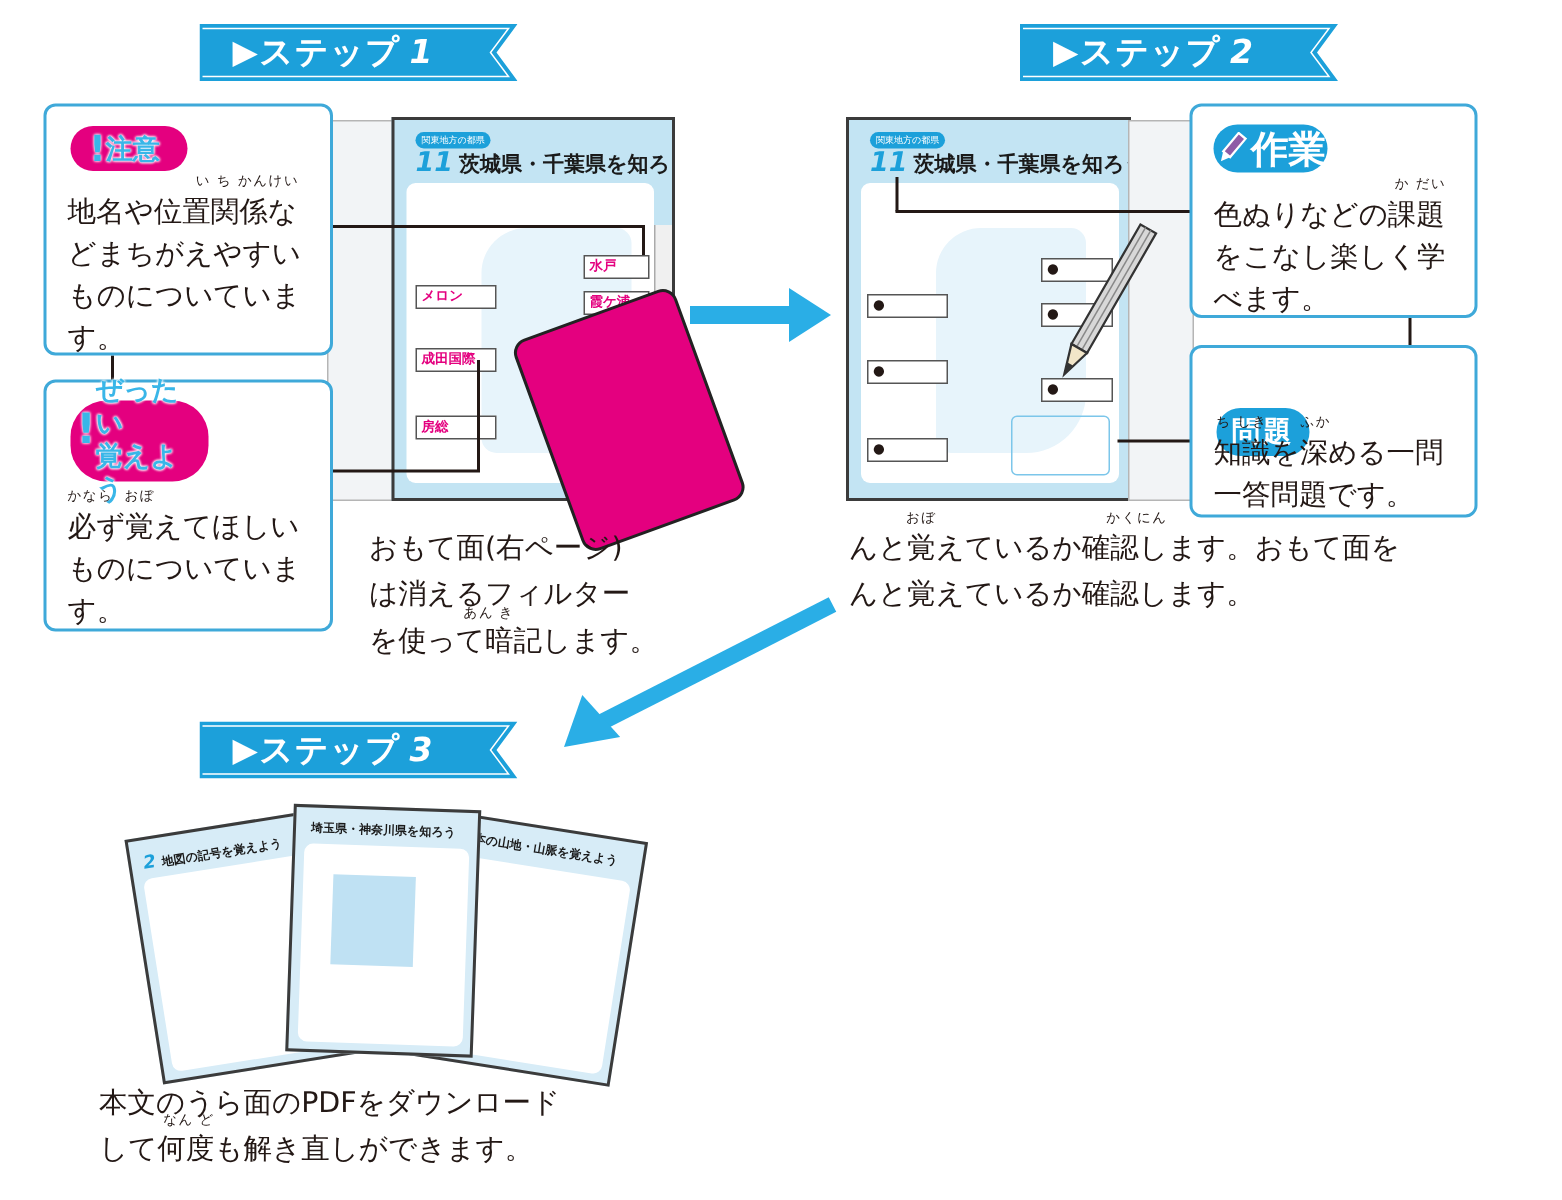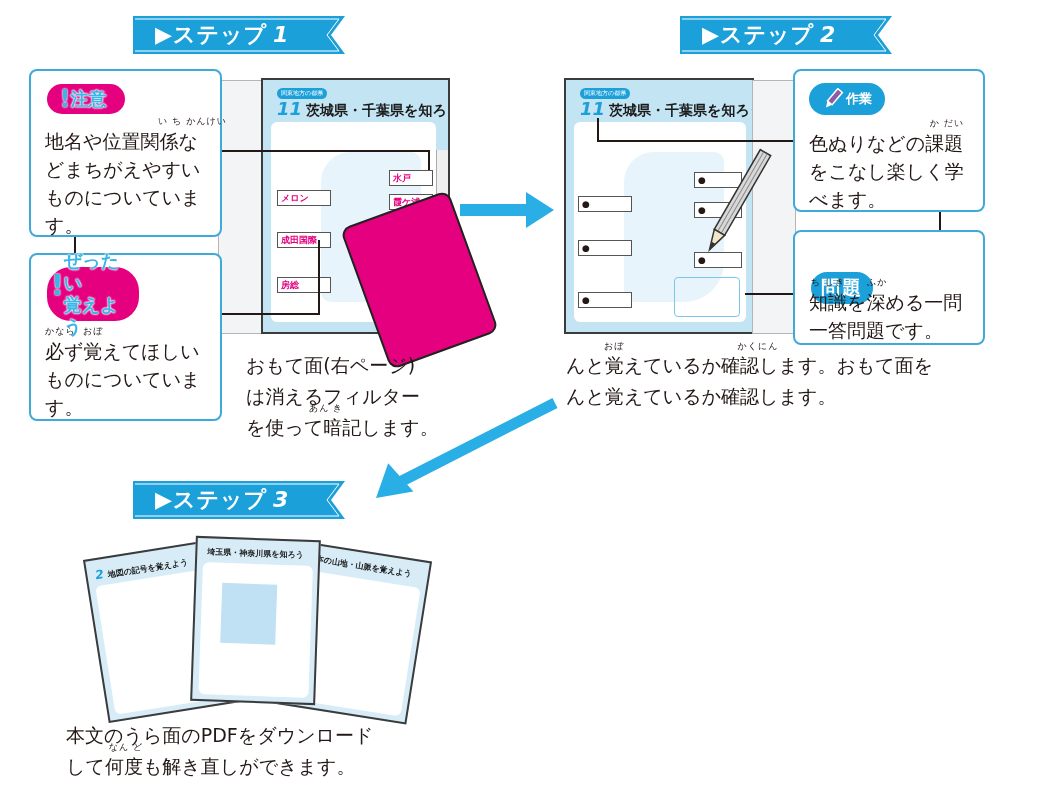--- a/index.html
+++ b/index.html
@@ -98,21 +98,21 @@
 <div class="line" style="left:220px; top:313px; width:100px; height:1.5px;"></div>
 <div class="line" style="left:318px; top:240px; width:1.5px; height:74px;"></div>
 <div class="line" style="left:74px; top:237px; width:1.5px; height:18px;"></div>
 
 <div class="callout" style="left:29px; top:69px; width:193px; height:168px;">
   <div class="badge badge-pink" style="left:16px; top:13px; height:30px; width:78px;">
     <span style="color:#39b6e8; font-size:24px; font-weight:bold; text-shadow:0 0 2px #fff,0 0 2px #fff;">!</span>
     <span class="inner">注意</span>
   </div>
   <div class="body" style="left:14px; top:56px; width:172px;">
-    <div style="position:relative;"><span class="rt" style="left:70px; width:100px; text-align:right;margin-left:12px;">い ち かんけい</span><span>地名や位置関係な</span></div>
+    <div style="position:relative;"><span class="rt" style="left:70px; width:100px; text-align:center;">い ち かんけい</span><span>地名や位置関係な</span></div>
     <div>どまちがえやすい</div>
     <div>ものについていま</div>
     <div>す。</div>
   </div>
 </div>
 
 <div class="callout" style="left:29px; top:253px; width:193px; height:168px;">
   <div class="badge badge-pink" style="left:16px; top:12px; height:54px; width:92px; border-radius:24px; flex-direction:row;">
     <span style="color:#39b6e8; font-size:28px; font-weight:bold; text-shadow:0 0 2px #fff,0 0 2px #fff; align-self:flex-start; margin-top:2px;">!</span>
     <span style="display:flex; flex-direction:column; line-height:22px;">
@@ -168,21 +168,21 @@
     <polygon points="38,104 42,104 40,112" fill="#333"></polygon>
   </g>
 </svg>
 
 <div class="line" style="left:597px; top:118px; width:1.5px; height:23px;"></div>
 <div class="line" style="left:597px; top:140px; width:200px; height:1.5px;"></div>
 <div class="line" style="left:745px; top:293px; width:52px; height:1.5px;"></div>
 <div class="line" style="left:939px; top:211px; width:1.5px; height:22px;"></div>
 
 <div class="callout" style="left:793px; top:69px; width:192px; height:143px;">
-  <div class="badge badge-blue" style="left:14px; top:12px; height:32px; width:76px; font-size:13px;">
+  <div class="badge badge-blue" style="left:14px; top:12px; height:32px; width:76px; font-size:25px;">
     <svg width="22" height="22" style="margin-right:2px;">
       <g transform="rotate(40 11 11)">
           <rect x="8" y="0" width="6" height="16" fill="#8e5ba6" stroke="#fff" stroke-width="1.5"></rect>
           <polygon points="8,16 14,16 11,22" fill="#fff"></polygon>
         </g>
     </svg>
     <span>作業</span>
   </div>
   <div class="body" style="left:14px; top:58px; width:172px;">
     <div style="position:relative;"><span class="rt" style="left:118px; width:40px;">か だい</span><span>色ぬりなどの課題</span></div>

